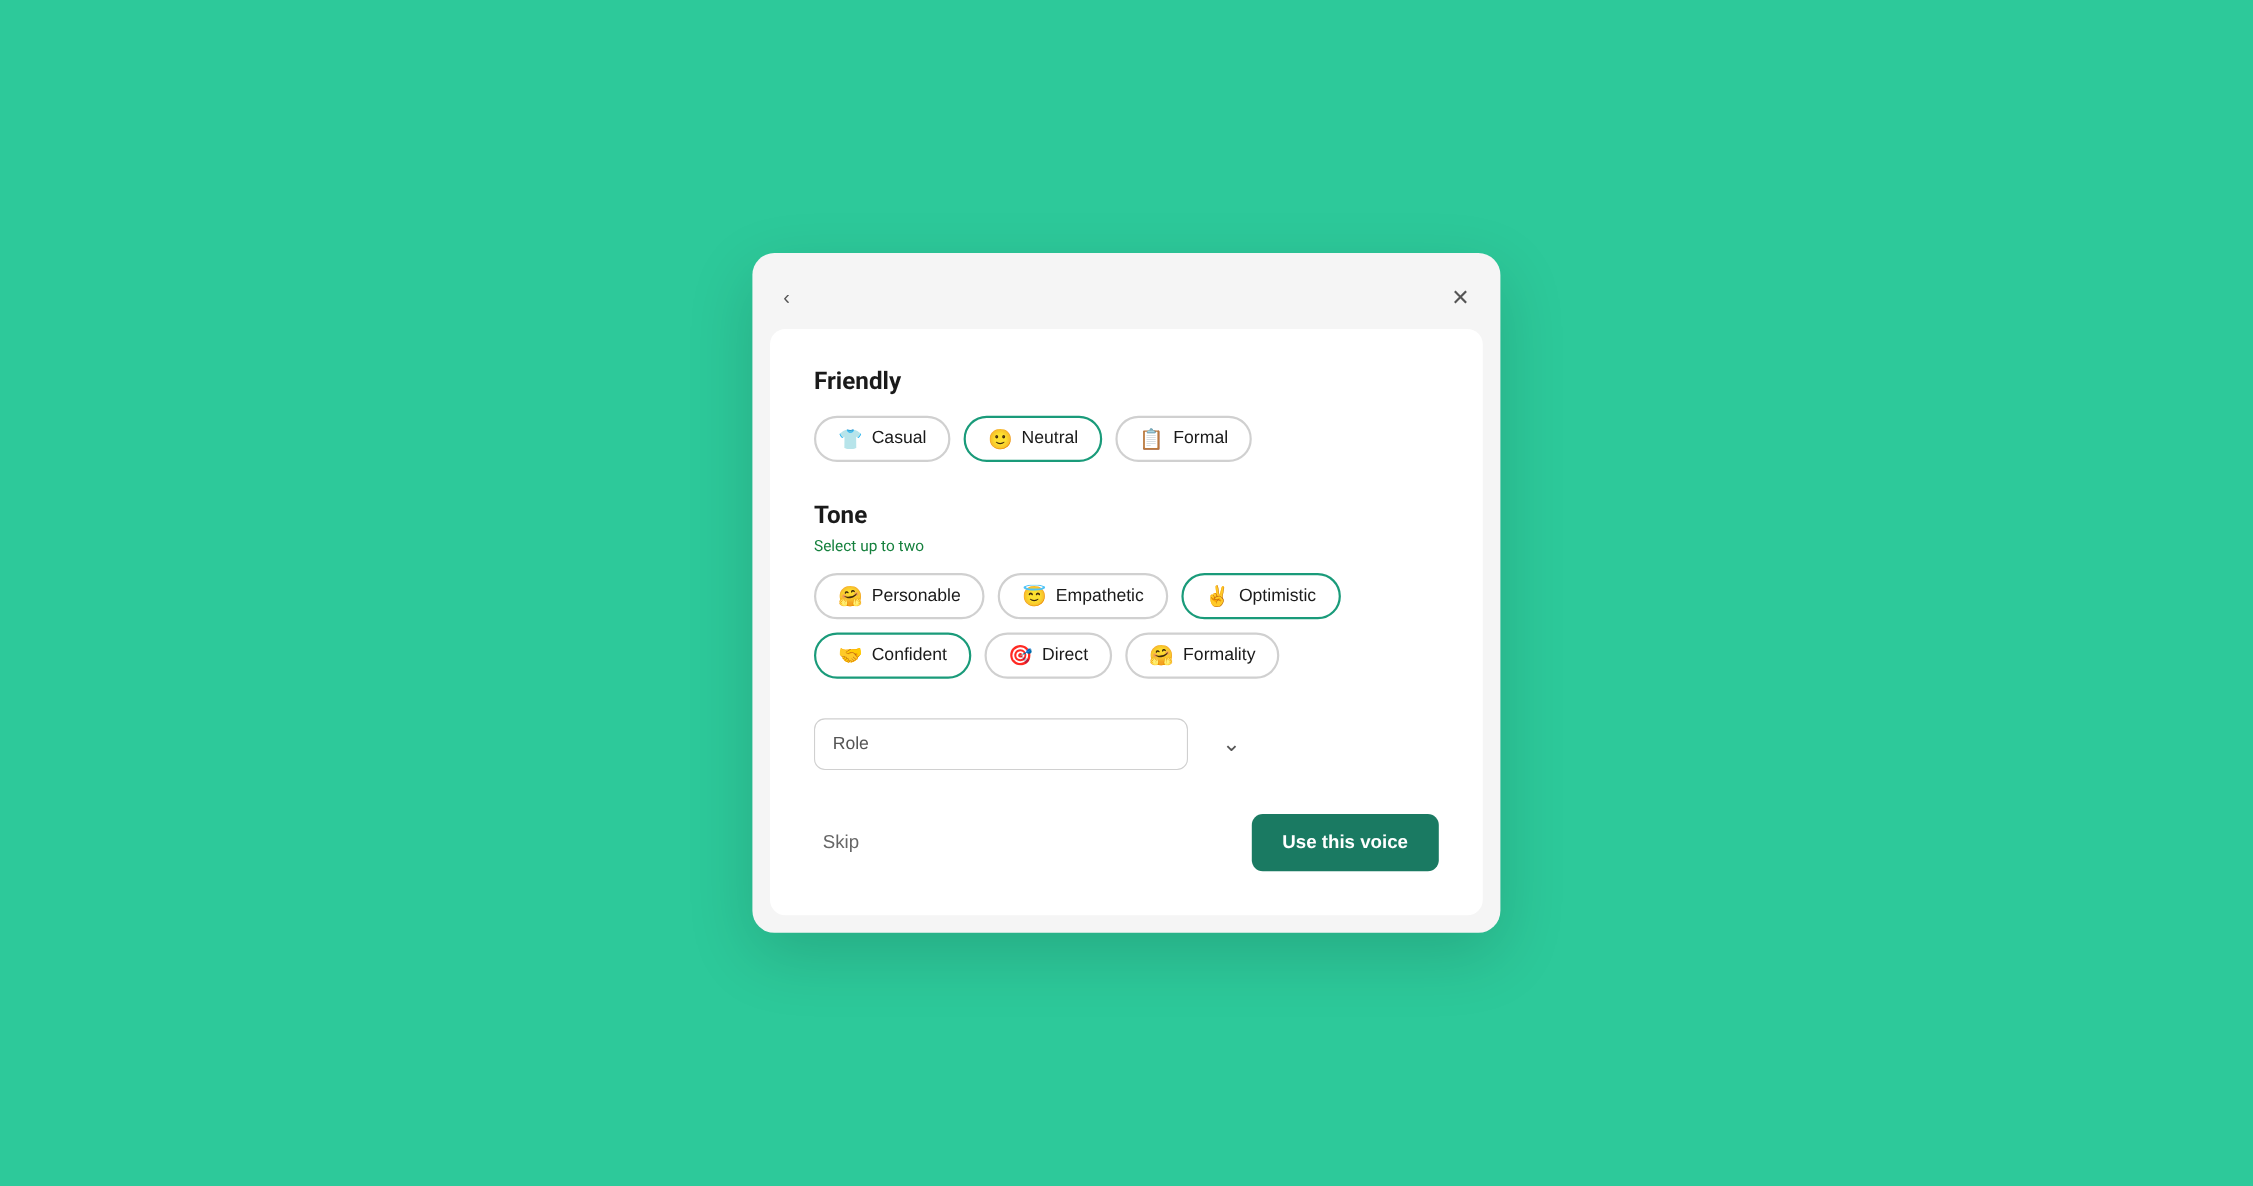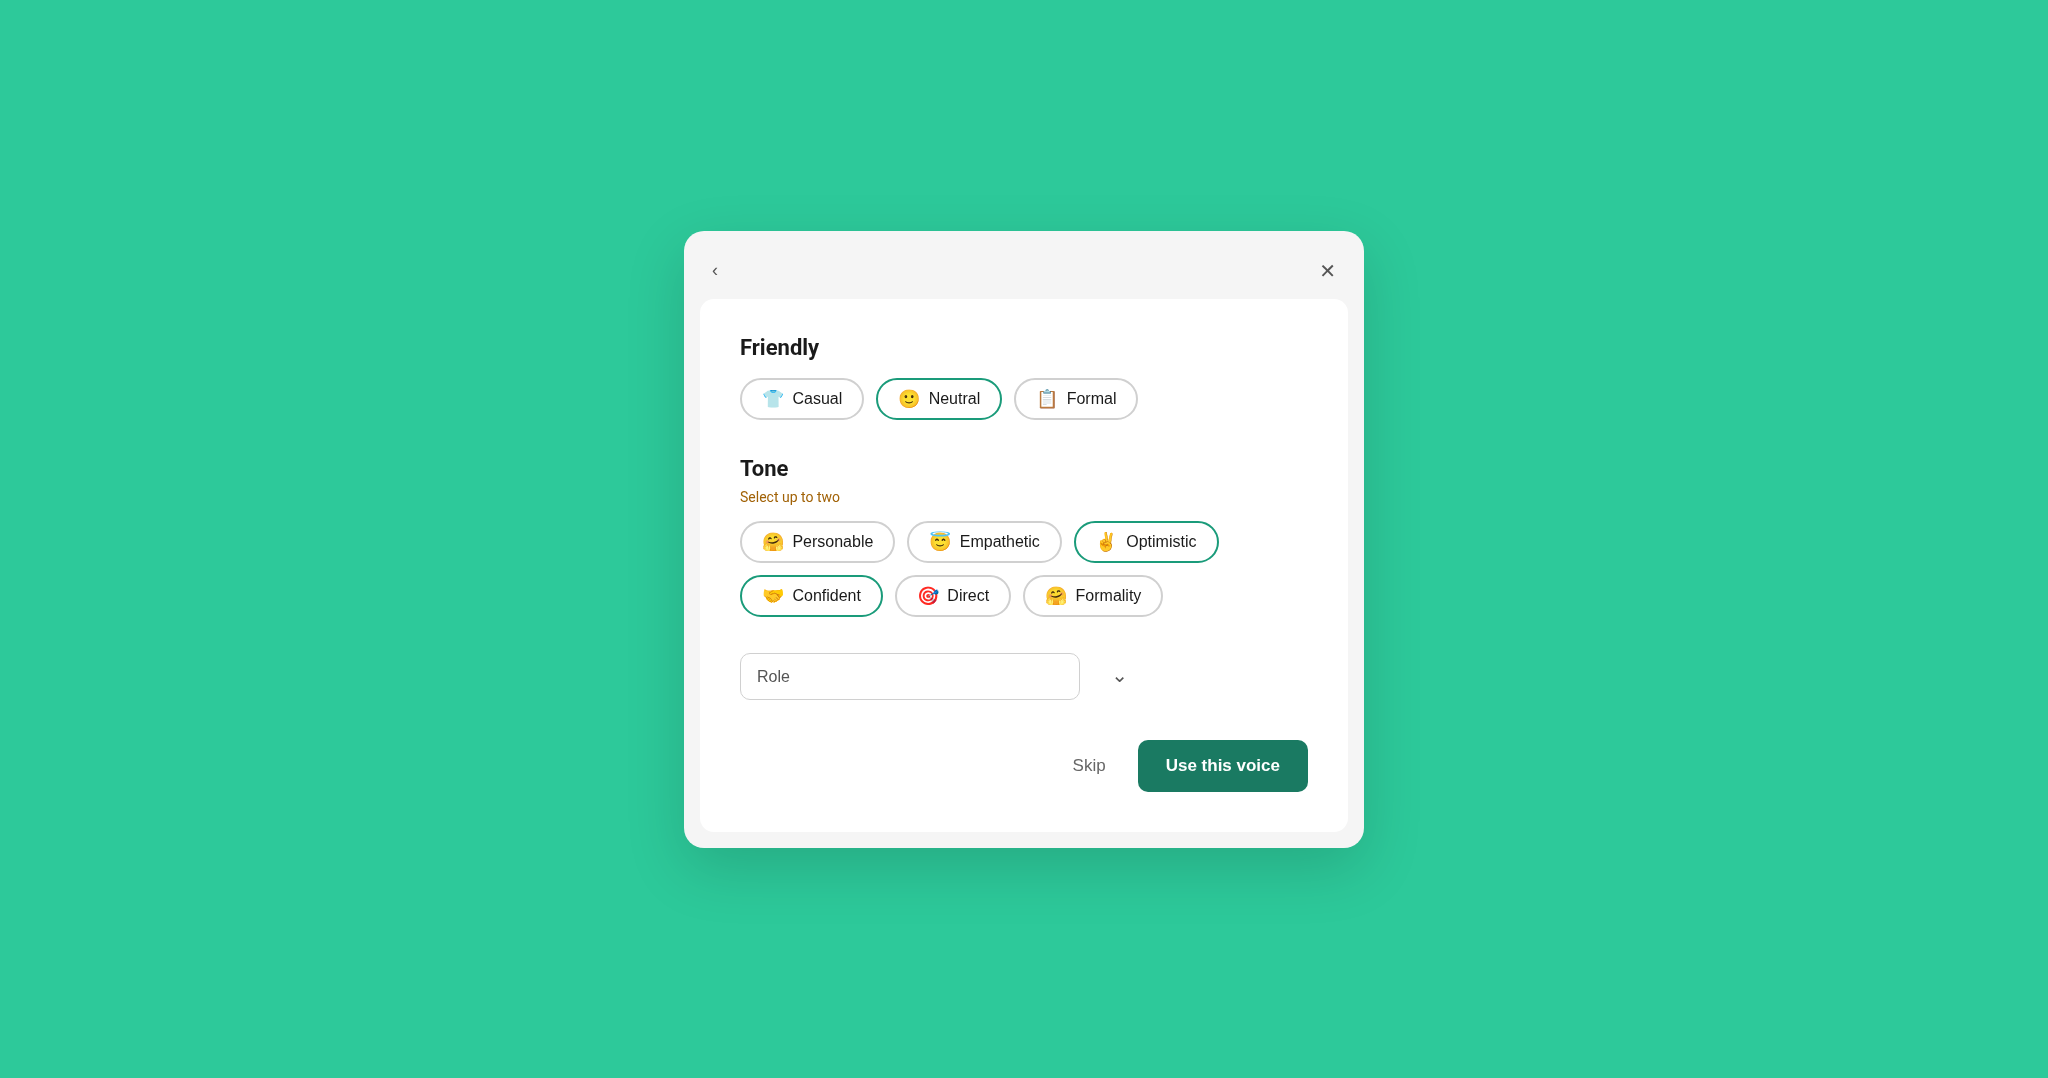--- a/index.html
+++ b/index.html
@@ -87,21 +87,21 @@
       border-width: 2.5px;
     }
 
     .option-pill .pill-icon {
       font-size: 18px;
       line-height: 1;
     }
 
     .tone-subtitle {
       font-size: 14px;
-      color: #a16207;
+      color: #15803d;
       margin-bottom: 16px;
       margin-top: -10px;
     }
 
     .tone-options {
       display: flex;
       gap: 12px;
       flex-wrap: wrap;
       margin-bottom: 36px;
     }
@@ -134,21 +134,21 @@
       right: 16px;
       top: 50%;
       transform: translateY(-55%);
       font-size: 20px;
       color: #555;
       pointer-events: none;
     }
 
     .footer-actions {
       display: flex;
-      justify-content: flex-end;
+      justify-content: space-between;
       align-items: center;
       gap: 24px;
       padding-top: 4px;
     }
 
     .skip-btn {
       background: none;
       border: none;
       cursor: pointer;
       font-size: 17px;

